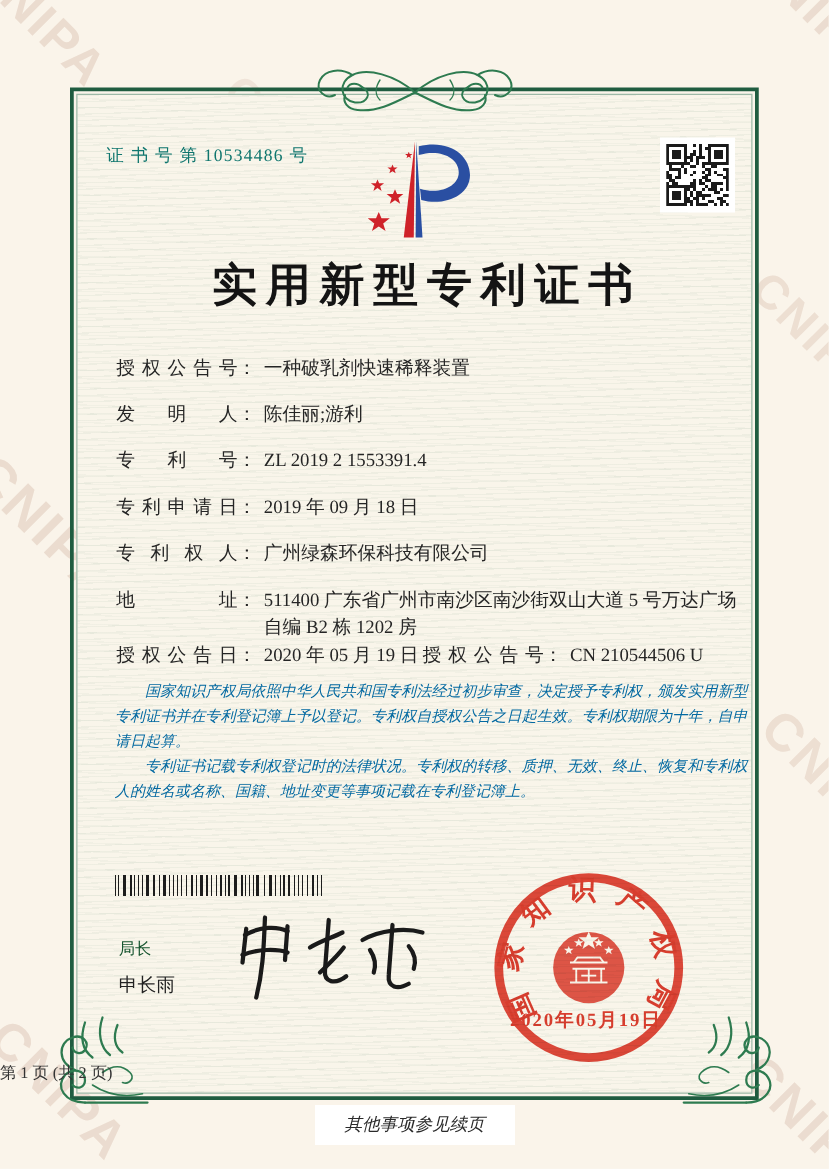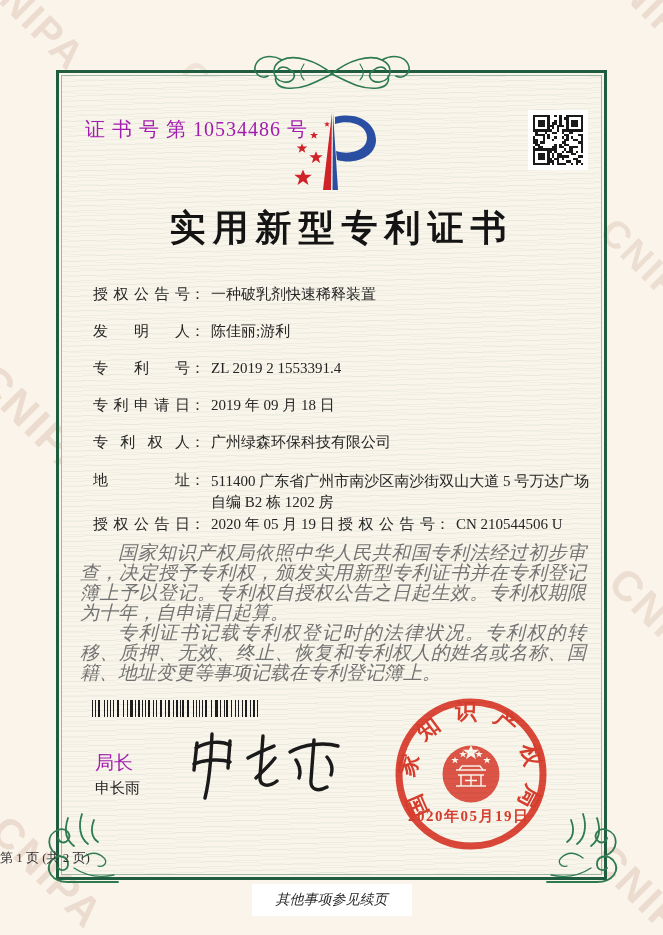--- a/index.html
+++ b/index.html
@@ -41,21 +41,21 @@
       repeating-linear-gradient(182deg, rgba(143,172,150,0.07) 0 1px, transparent 1px 7px),
       #f9f5ea;
   }
 
   .orn{ position:absolute; pointer-events:none; }
   .orn-top{ left:240px; top:50px; }
   .orn-bl{ left:38px; top:812px; }
   .orn-br{ left:545px; top:812px; }
 
   
-  .cert-no{ position:absolute; left:85px; top:116px; font-size:20px; letter-spacing:1px; color:#a21caf; }
+  .cert-no{ position:absolute; left:85px; top:116px; font-size:14px; letter-spacing:1px; color:#0f766e; }
   .logo{ position:absolute; left:283px; top:101px; }
   .qr{ position:absolute; left:528px; top:110px; width:60px; height:60px; background:#fff; padding:5px; }
   .title{
     position:absolute; left:0; top:204px; width:663px; text-align:center;
     font-size:36px; font-weight:bold; letter-spacing:7px; color:#141414;padding-left:20px;
   }
 
   
   .row{ position:absolute; left:93px; font-size:15px; white-space:nowrap; color:#252525; }
   .flabel{
@@ -66,29 +66,29 @@
   .fvalue{ display:inline-block; margin-left:6px; }
   .row-1{ top:285px; } .row-2{ top:322px; } .row-3{ top:359px; }
   .row-4{ top:396px; } .row-5{ top:433px; } .row-addr{ top:471px; }
   .addr-wrap{ display:inline-block; vertical-align:top; white-space:normal; width:392px; line-height:21px; }
   .row-grant{ top:515px; width:520px; }
   .grant2{ position:absolute; left:245px; top:0; white-space:nowrap; }
   .flabel-s{ display:inline-block; width:97px; text-align:justify; text-align-last:justify; vertical-align:top; }
 
   
   .legal{
-    position:absolute; left:80px; top:543px; width:506px;
-    font-size:19px; line-height:20px; text-align:justify;
-    font-style:italic; color:#737373;
+    position:absolute; left:92px; top:543px; width:506px;
+    font-size:12px; line-height:20px; text-align:justify;
+    font-style:italic; color:#0369a1;
   }
   .legal p{ text-indent:2em; }
 
   
   .barcode{ position:absolute; left:92px; top:700px; width:172px; height:17px; }
-  .sig-title{ position:absolute; left:95px; top:750px; font-family:"Liberation Sans","DejaVu Sans",sans-serif; font-size:19px; color:#a21caf; }
+  .sig-title{ position:absolute; left:95px; top:750px; font-family:"Liberation Sans","DejaVu Sans",sans-serif; font-size:13px; color:#14532d; }
   .sig-name{ position:absolute; left:95px; top:779px; font-family:"Liberation Sans","DejaVu Sans",sans-serif; font-size:15px; color:#222; }
   .signature{ position:absolute; left:178px; top:728px; }
   .seal{ position:absolute; left:386px; top:694px; mix-blend-mode:multiply; opacity:.95; }
 
   .page-footer{ position:absolute; left:0; top:849px; width:663px; text-align:left; font-size:13px; color:#333; }
   .cont-chip{
     position:absolute; left:50%; top:884px; transform:translateX(-50%);
     background:#ffffff; padding:7px 24px; font-size:14px; font-style:italic; color:#2a2a2a;
     white-space:nowrap;
   }

